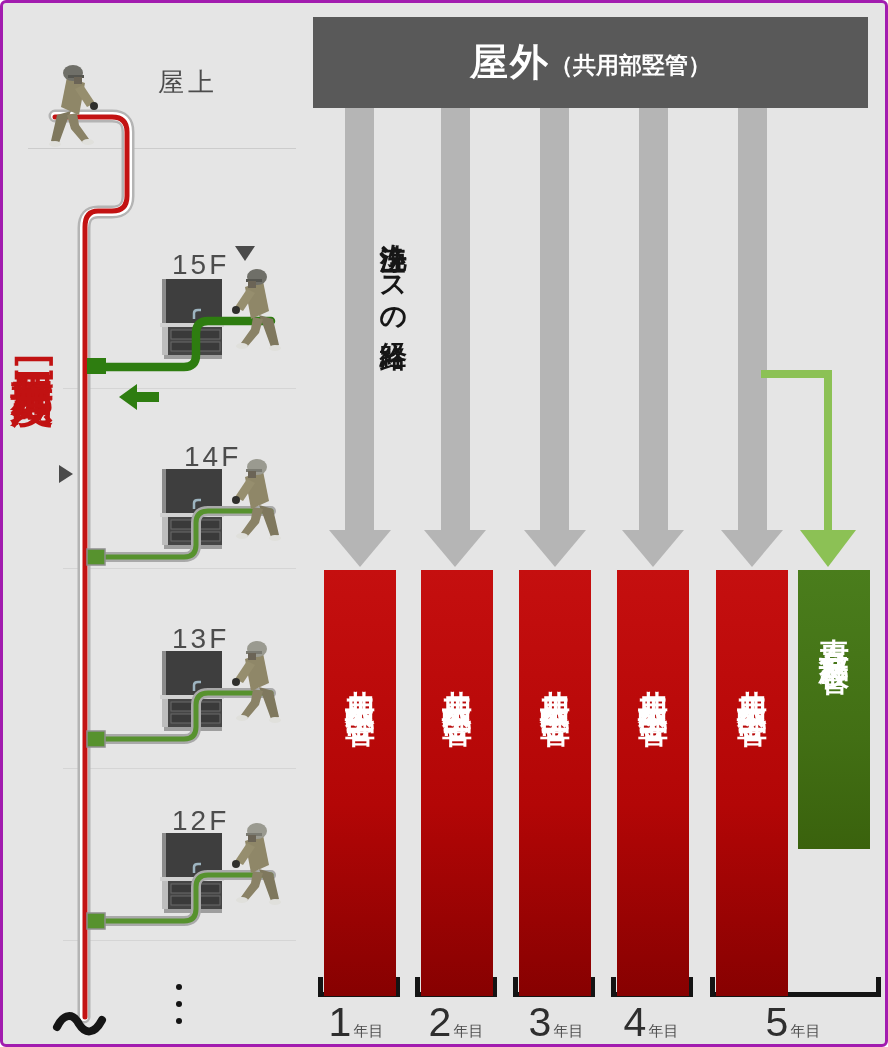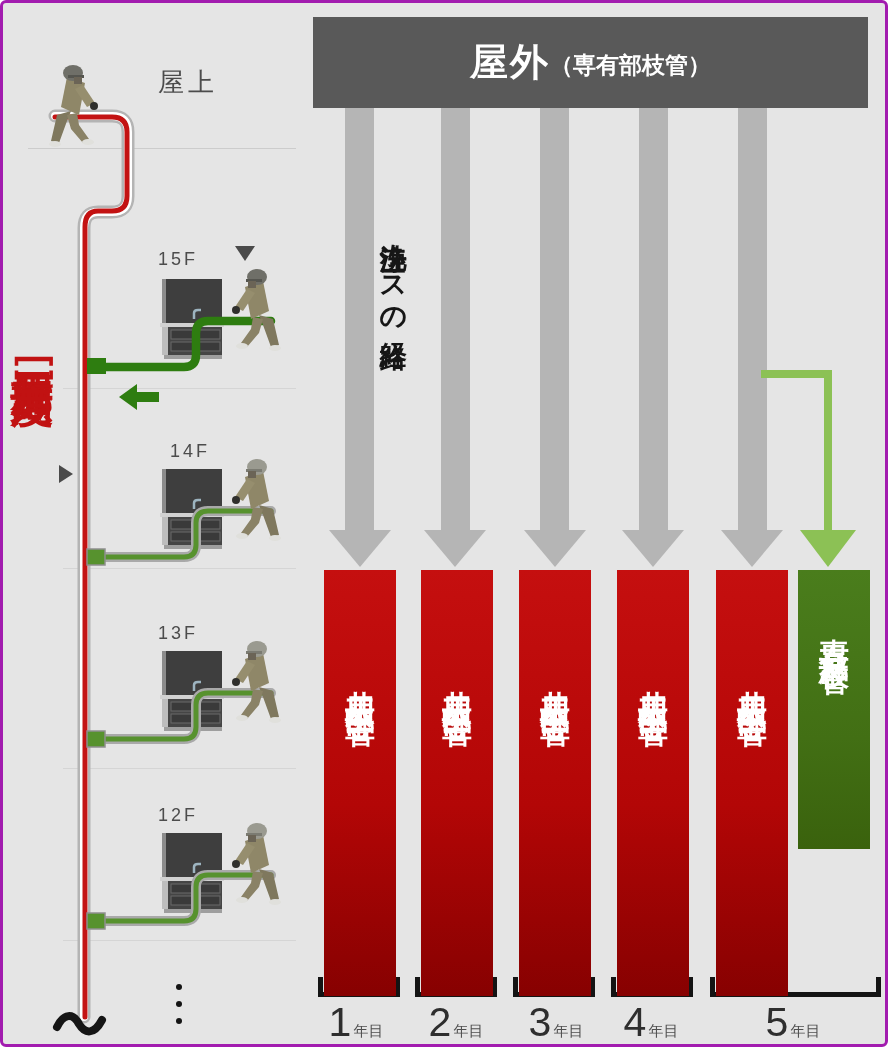--- a/index.html
+++ b/index.html
@@ -1,21 +1,21 @@
 <!DOCTYPE html>
 <html><head>
 <meta charset="utf-8">
 <style>
   html,body{margin:0;padding:0;background:#ffffff;font-family:"Liberation Sans","DejaVu Sans",sans-serif;}
   #frame{position:relative;width:888px;height:1047px;background:#e5e5e5;border:3px solid #a21caf;border-radius:6px;box-sizing:border-box;overflow:hidden;}
   .abs{position:absolute;}
   
   .floorline{position:absolute;left:60px;width:233px;height:1px;background:#d5d5d5;}
   .roofline{position:absolute;left:25px;width:268px;height:1px;background:#cccccc;}
-  .floor-label{position:absolute;left:155px;font-size:18px;letter-spacing:3px;color:#4c4c4c;}
+  .floor-label{position:absolute;left:169px;font-size:28px;letter-spacing:3px;color:#4c4c4c;}
   .roof-label{position:absolute;left:155px;top:62px;font-size:26px;letter-spacing:4px;color:#4c4c4c;}
   .common-label{position:absolute;left:8px;top:333px;writing-mode:vertical-rl;font-size:43px;font-weight:bold;color:#c11212;letter-spacing:2px;line-height:1;}
   .private-label{position:absolute;left:148px;top:146px;width:196px;text-align:center;font-size:37px;font-weight:bold;color:#37790f;line-height:1.13;}
   .tri-down{position:absolute;width:0;height:0;border-left:10px solid transparent;border-right:10px solid transparent;border-top:15px solid #4a4a4a;}
   .tri-right{position:absolute;width:0;height:0;border-top:9px solid transparent;border-bottom:9px solid transparent;border-left:14px solid #4a4a4a;}
   .dot{width:6px;height:6px;border-radius:50%;background:#141414;}
   #dots{position:absolute;left:173px;top:981px;display:flex;flex-direction:column;gap:11px;}
   
   #header-box{position:absolute;left:310px;top:14px;width:555px;height:91px;background:#595959;display:flex;align-items:center;justify-content:center;}
   #header-box .t1{font-size:38px;font-weight:bold;color:#fff;letter-spacing:2px;}
@@ -231,21 +231,21 @@
     </svg>
 
   <div id="dots">
     <div class="dot"></div>
       <div class="dot"></div>
       <div class="dot"></div>
   </div>
 
   <div id="header-box">
     <span class="t1">屋外</span>
-    <span class="t2">（専有部枝管）</span>
+    <span class="t2">（共用部竪管）</span>
   </div>
 
   <div class="hose-route">洗浄ホースの経路</div>
 
   <div class="arrow-shaft" style="left:342px;"></div>
   <div class="arrow-head" style="left:326px;"></div>
   <div class="arrow-shaft" style="left:438px;"></div>
   <div class="arrow-head" style="left:421px;"></div>
   <div class="arrow-shaft" style="left:537px;"></div>
   <div class="arrow-head" style="left:521px;"></div>

